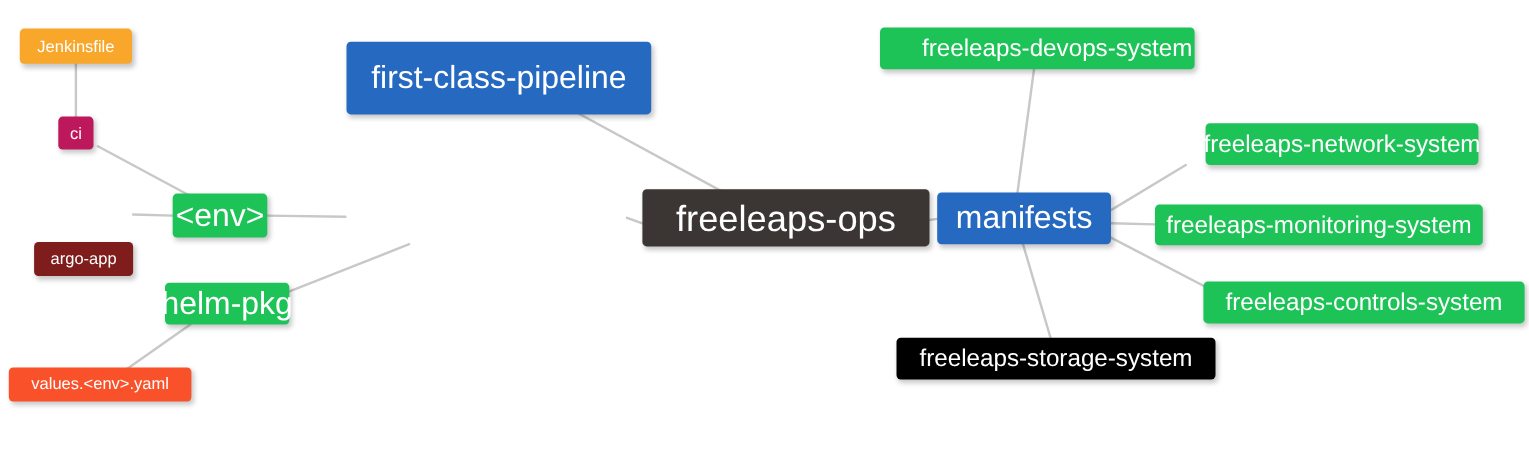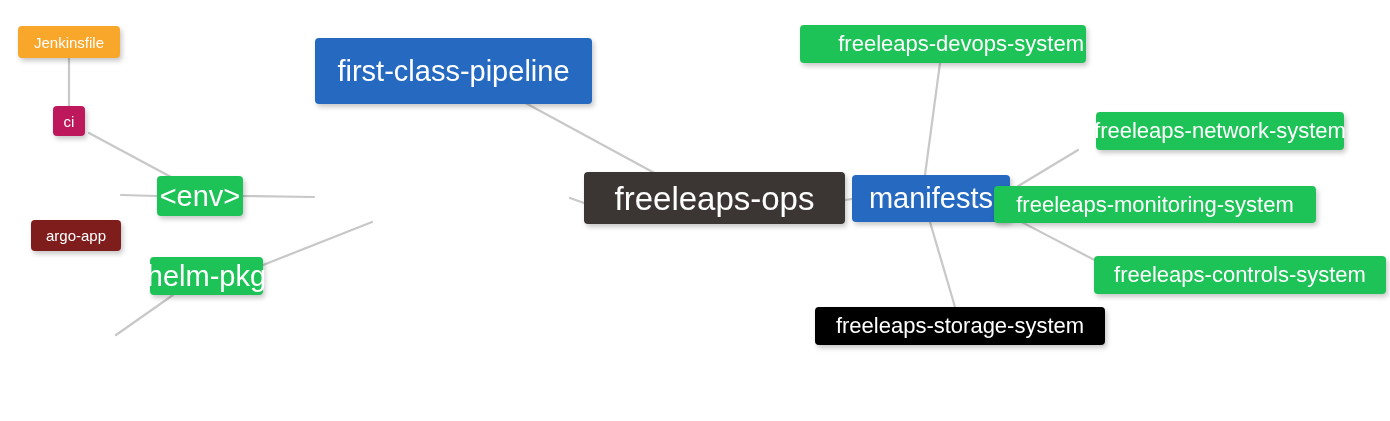--- a/index.html
+++ b/index.html
@@ -115,30 +115,33 @@
   </div>
 
   <div class="node tier-small" style="left:53px; top:106px; width:32px; height:30px; background:#be185d;">
     <span class="label">ci</span>
   </div>
 
   <div class="node tier-small" style="left:31px; top:180px; width:90px; height:31px; background:#7f1d1d;margin-top:40px;">
     <span class="label">argo-app</span>
   </div>
 
+  <div class="node tier-small" style="left:8px; top:334px; width:166px; height:31px; background:#f9522b;">
+    <span class="label">values.&lt;env&gt;.yaml</span>
+  </div>
 
   <div class="node tier-l2s" style="left:800px; top:25px; width:286px; height:38px; background:#1dc357;justify-content:flex-end;">
     <span class="label">freeleaps-devops-system</span>
   </div>
 
   <div class="node tier-l2s" style="left:1056px; top:112px; width:248px; height:38px; background:#1dc357;margin-left:40px;">
     <span class="label">freeleaps-network-system</span>
   </div>
 
-  <div class="node tier-l2s" style="left:994px; top:186px; width:322px; height:37px; background:#1dc357;">
+  <div class="node tier-l2s" style="left:1050px; top:186px; width:298px; height:37px; background:#1dc357;">
     <span class="label">freeleaps-monitoring-system</span>
   </div>
 
   <div class="node tier-l2s" style="left:1058px; top:256px; width:292px; height:38px; background:#1dc357;margin-left:36px;">
     <span class="label">freeleaps-controls-system</span>
   </div>
 
   <div class="node tier-l2s" style="left:815px; top:307px; width:290px; height:38px; background:#000000;">
     <span class="label">freeleaps-storage-system</span>
   </div>

